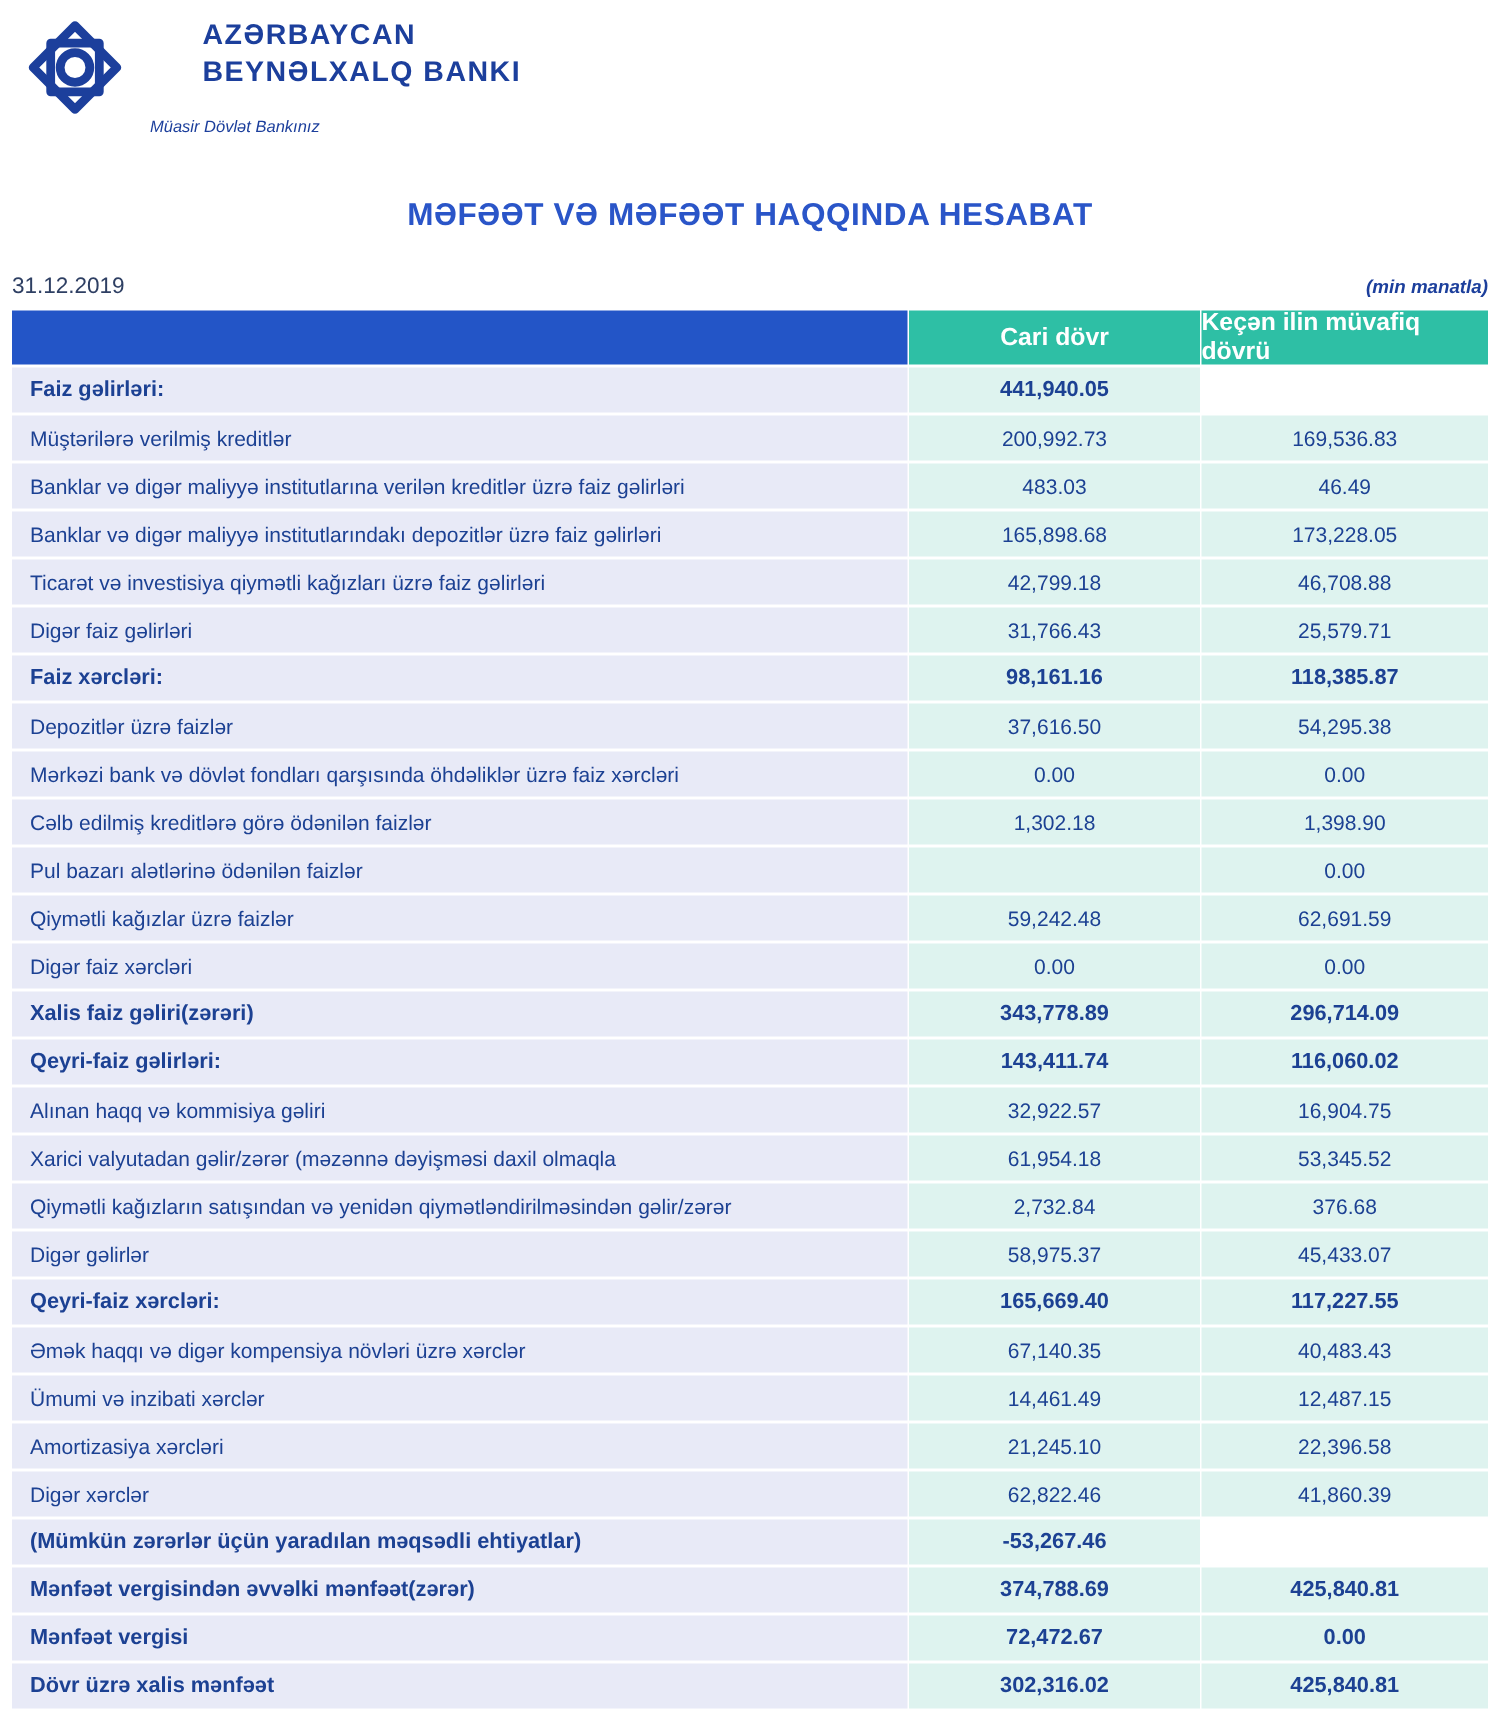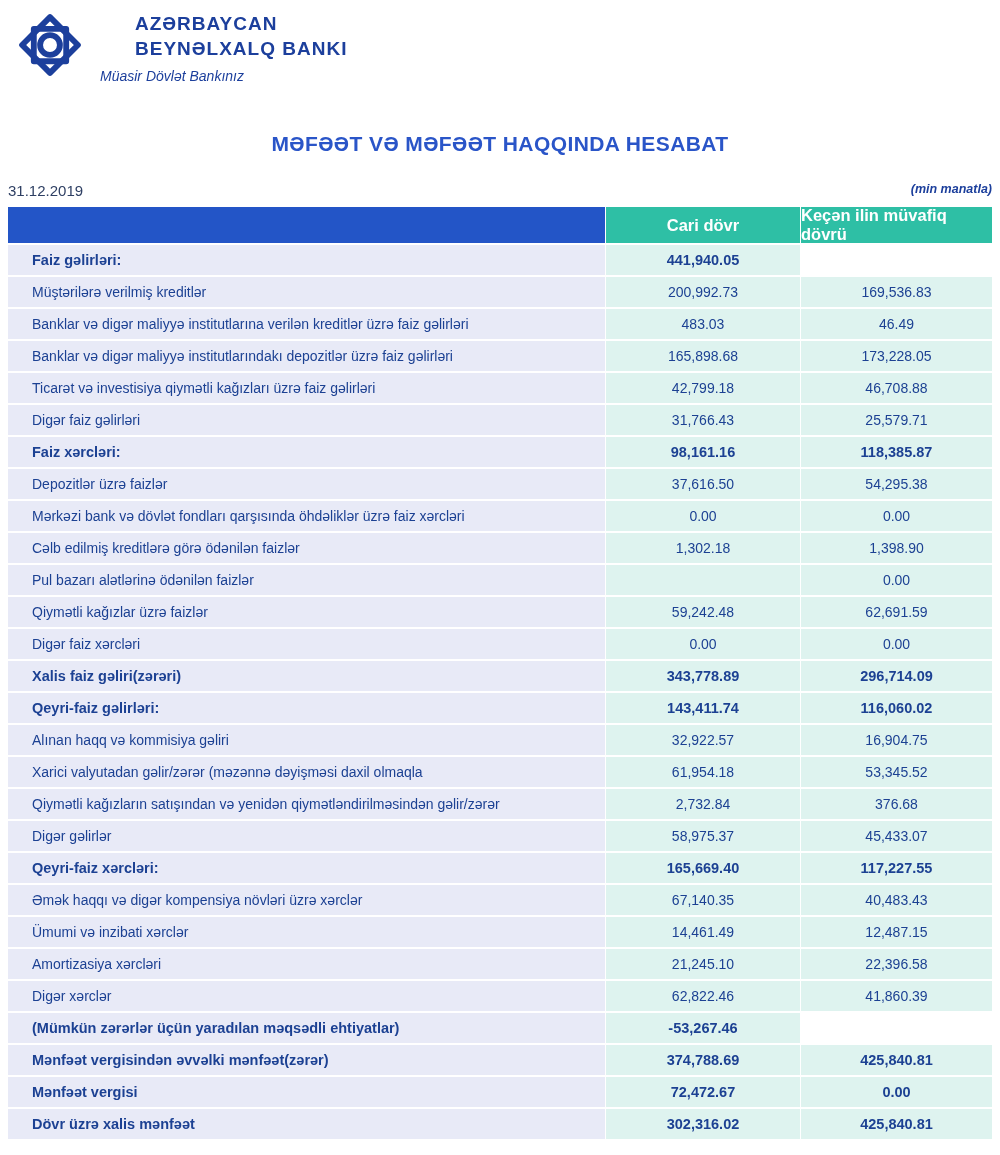--- a/index.html
+++ b/index.html
@@ -19,49 +19,49 @@
     color:var(--text-navy);
     overflow:hidden;
   }
   .page{padding:0 8px;}
 
   
   .logo-block{display:flex;align-items:flex-start;gap:14px;padding:6px 0 0 6px;height:88px;}
   .logo-emblem{width:72px;height:78px;flex:0 0 auto;}
   .logo-text{padding-top:6px;}
   .logo-name{font-weight:bold;font-size:19px;letter-spacing:1px;color:var(--brand-navy);line-height:1.3;margin-left:35px;}
-  .logo-tagline{font-style:italic;font-size:14px;color:var(--brand-navy);margin-top:7px;}
+  .logo-tagline{font-style:italic;font-size:11px;color:var(--brand-navy);margin-top:18px;}
 
   
   .report-title{
     text-align:center;font-weight:bold;font-size:21px;letter-spacing:0.4px;
     color:var(--title-blue);margin-top:44px;
   }
   .meta-row{
-    display:flex;justify-content:space-between;align-items:flex-start;
+    display:flex;justify-content:space-between;align-items:center;
     margin-top:26px;padding:0 0 6px 0;
   }
   .report-date{font-size:15px;color:#2e3f63;}
   .unit-note{font-size:12.5px;font-style:italic;font-weight:bold;color:var(--brand-navy);}
 
   
   .fin-table{margin-top:2px;}
   .trow{
     display:grid;grid-template-columns:1fr 194px 191px;gap:1px;margin-bottom:2px;
   }
   .thead .cell{height:36px;}
   .thead .label-head{background:var(--header-blue);}
   .thead .col-head{
     background:var(--header-teal);color:#ffffff;font-weight:bold;font-size:16.5px;
     display:flex;align-items:center;justify-content:center;
   }
   .row .cell{
     height:30px;display:flex;align-items:center;font-size:14px;color:var(--text-navy);
   }
-  .row .label{background:var(--label-bg);padding-left:24px;text-align:left;}
+  .row .label{background:var(--label-bg);padding-left:12px;text-align:left;}
   .row .value{background:var(--value-bg);justify-content:center;}
   .row.bold .cell{font-weight:bold;font-size:14.5px;}
 </style>
 </head>
 <body>
 
 <div class="page">
 
   <div class="logo-block">
     <svg class="logo-emblem" viewBox="0 0 80 80" aria-hidden="true">

